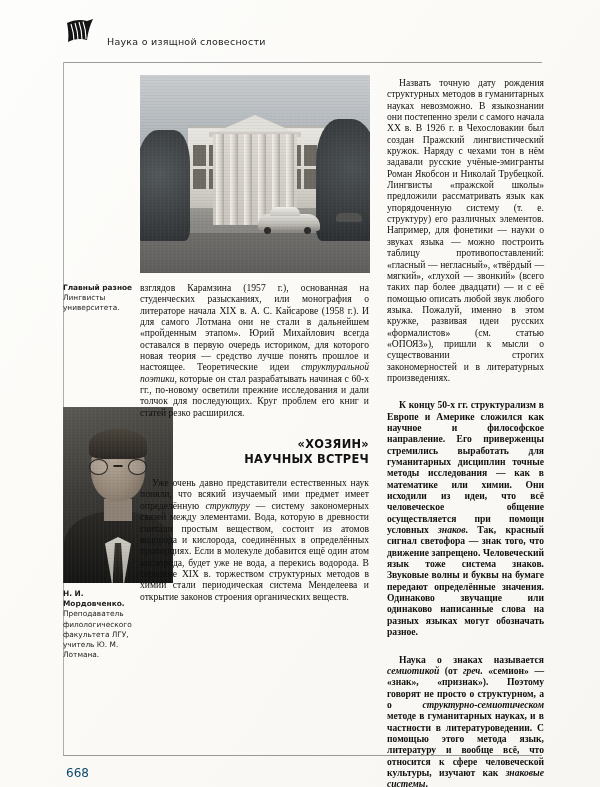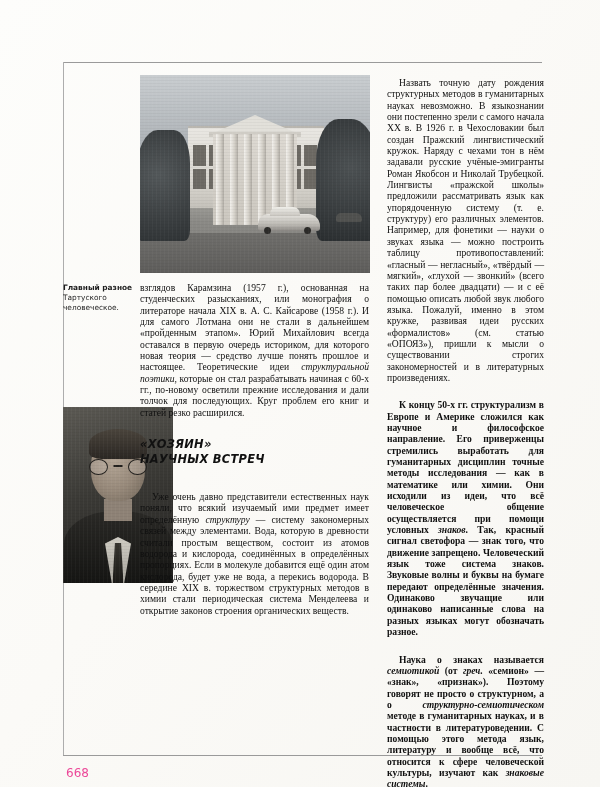--- a/index.html
+++ b/index.html
@@ -83,21 +83,21 @@
     background: #9a9a9a;
   }
 
   
   #page-number {
     position: absolute;
     left: 66px;
     top: 766px;
     font-family: "DejaVu Sans", sans-serif;
     font-size: 12px;
-    color: #ec4899;
+    color: #0c4a6e;
   }
 
   
   .photo {
     position: absolute;
     overflow: hidden;
     background: #6e7276;
   }
   #photo-building {
     left: 140px;
@@ -277,35 +277,50 @@
   .para { margin: 0; text-indent: 12px; }
   .para.cont { text-indent: 0; }
   .para + .para { margin-top: 16px; font-weight: bold; }
 
   .sect-head {
     font-family: "DejaVu Sans", sans-serif;
     font-size: 11.4px;
     line-height: 14.5px;
     letter-spacing: .3px;
     color: #111;
-    margin: 19px 0 25px 0;
-    text-align: left;
+    margin: 19px 0 11px 0;
+    text-align: right;
     text-indent: 0;
-    font-style: italic;
   }
   em.it { font-style: italic; }
 </style>
 </head>
 <body>
 
 <div id="page">
   <div id="scan-tint"></div>
 
   <div id="content">
 
+    <div id="header">
+      <div id="logo">
+        <svg width="34" height="34" viewBox="0 0 34 34" aria-hidden="true">
+          <g fill="#141414">
+            <path d="M4 7 C10 4 18 3 24 5 L30 3 C27 9 25 16 24 24 C18 22 10 23 5 26 C6 19 5 12 4 7 Z"></path>
+          </g>
+          <g stroke="#ffffff" stroke-width="1.1" fill="none">
+            <path d="M8 8 C10 14 11 20 11 25"></path>
+            <path d="M12 7 C14 13 15 19 15 24"></path>
+            <path d="M16 6 C18 12 19 18 19 24"></path>
+            <path d="M20 5.5 C22 11 23 17 23 23"></path>
+          </g>
+        </svg>
+      </div>
+      <div id="header-title">Наука о изящной словесности</div>
+    </div>
     <div id="header-rule"></div>
     <div id="col-rule"></div>
     <div id="bottom-rule"></div>
 
     <div class="photo" id="photo-building">
       <div class="sky"></div>
       <div class="ground"></div>
       <div class="road"></div>
       <div class="building-body"></div>
       <div class="wing-windows left">
@@ -335,36 +350,40 @@
           <span class="column"></span>
       </div>
       <div class="trees-l"></div>
       <div class="trees-r"></div>
       <div class="car"></div>
       <div class="car2"></div>
       <div class="grain"></div>
     </div>
     <div class="caption" id="caption-building">
       <span>Главный разное</span>
-      <span class="cap-rest">Тартуского человеческое.</span>
+      <span class="cap-rest">Лингвисты университета.</span>
     </div>
 
     <div class="photo" id="photo-portrait">
       <div class="p-bg"></div>
       <div class="p-suit"></div>
       <div class="p-shirt"></div>
       <div class="p-tie"></div>
       <div class="p-neck"></div>
       <div class="p-head"></div>
       <div class="p-hair"></div>
       <div class="p-glass l"></div>
       <div class="p-glass r"></div>
       <div class="p-bridge"></div>
       <div class="grain"></div>
     </div>
+    <div class="caption" id="caption-portrait">
+      <span>Н. И. Мордовченко.</span>
+      <span class="cap-rest">Преподаватель филологического факультета ЛГУ, учитель Ю. М. Лотмана.</span>
+    </div>
 
     <div class="col" id="col-left">
       <p class="para cont">
         <span>взглядов Карамзина (1957 г.), основанная на студенческих разысканиях, или монография о литераторе начала XIX в. А. С. Кайсарове (1958 г.). И для самого Лотмана они не стали в дальнейшем «пройденным этапом». Юрий Михайлович всегда оставался в первую очередь историком, для которого новая теория — средство лучше понять прошлое и настоящее. Теоретические идеи </span><em class="it">структуральной поэтики</em><span>, которые он стал разрабатывать начиная с 60-х гг., по-новому осветили прежние исследования и дали толчок для последующих. Круг проблем его книг и статей резко расширился.</span>
       </p>
 
       <h2 class="sect-head">
         <span>«ХОЗЯИН»</span><br>
         <span>НАУЧНЫХ ВСТРЕЧ</span>
       </h2>

